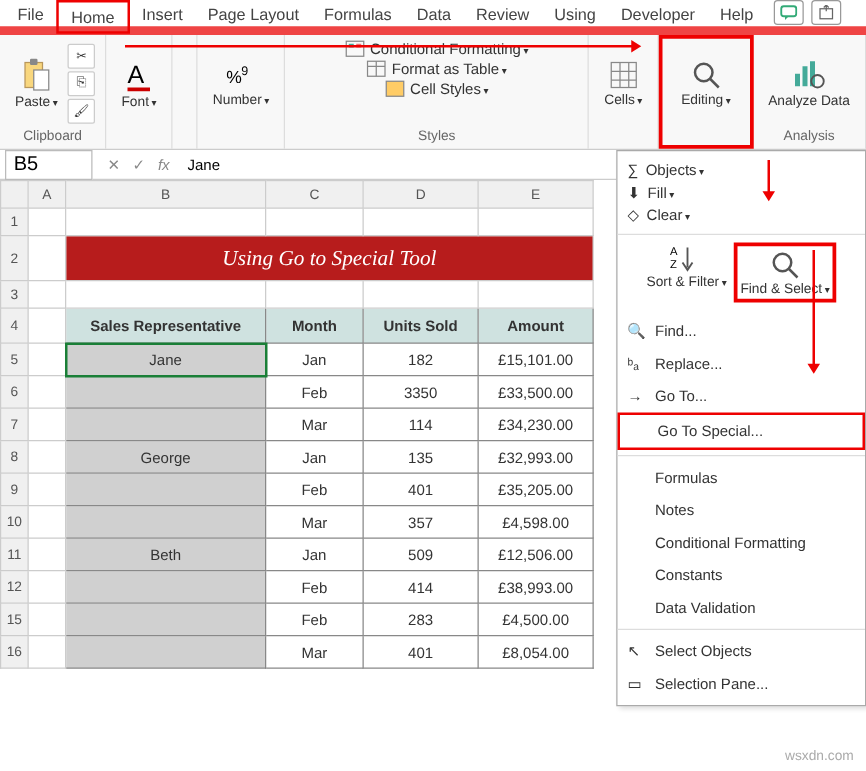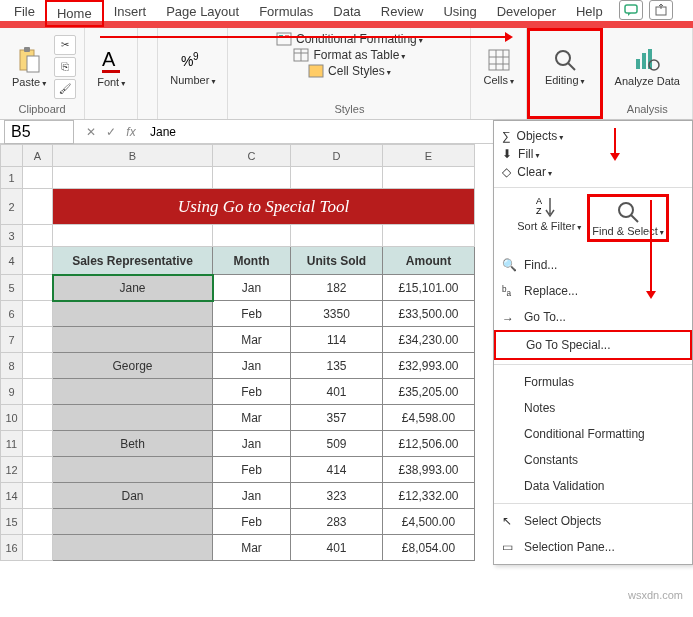--- a/index.html
+++ b/index.html
@@ -65,21 +65,21 @@
 .data td.b { background: #d0d0d0 !important; }
 .data td.e, .data td.d { text-align: center; }
 .active-cell { outline: 2px solid #1a7f37; outline-offset: -1px; }
 
 
 .arrow-h { position: absolute; height: 2px; background: #e00; z-index: 30; }
 .arrow-h::after { content: ""; position: absolute; right: -8px; top: -4px; border: 5px solid transparent; border-left: 8px solid #e00; }
 .arrow-v { position: absolute; width: 2px; background: #e00; z-index: 30; }
 .arrow-v::after { content: ""; position: absolute; bottom: -8px; left: -4px; border: 5px solid transparent; border-top: 8px solid #e00; }
 
-.watermark { position: absolute; bottom: 16px; right: 10px; font-size: 11px; color: #aaa; z-index: 50; }
+.watermark { position: absolute; bottom: 6px; right: 10px; font-size: 11px; color: #aaa; z-index: 50; }
 
 svg { display: block; }
 </style>
 </head>
 <body>
 
 <div class="tabs">
   <div class="tab">File</div>
   <div class="tab home">Home</div>
   <div class="tab">Insert</div>
@@ -345,28 +345,20 @@
         </tr>
         <tr class="data">
           <th>12</th>
           <td></td>
           <td class="b"></td>
           <td class="c">Feb</td>
           <td class="d">414</td>
           <td class="e">£38,993.00</td>
         </tr>
         <tr class="data">
-          <th>14</th>
-          <td></td>
-          <td class="b">Dan</td>
-          <td class="c">Jan</td>
-          <td class="d">323</td>
-          <td class="e">£12,332.00</td>
-        </tr>
-        <tr class="data">
           <th>15</th>
           <td></td>
           <td class="b"></td>
           <td class="c">Feb</td>
           <td class="d">283</td>
           <td class="e">£4,500.00</td>
         </tr>
         <tr class="data">
           <th>16</th>
           <td></td>

